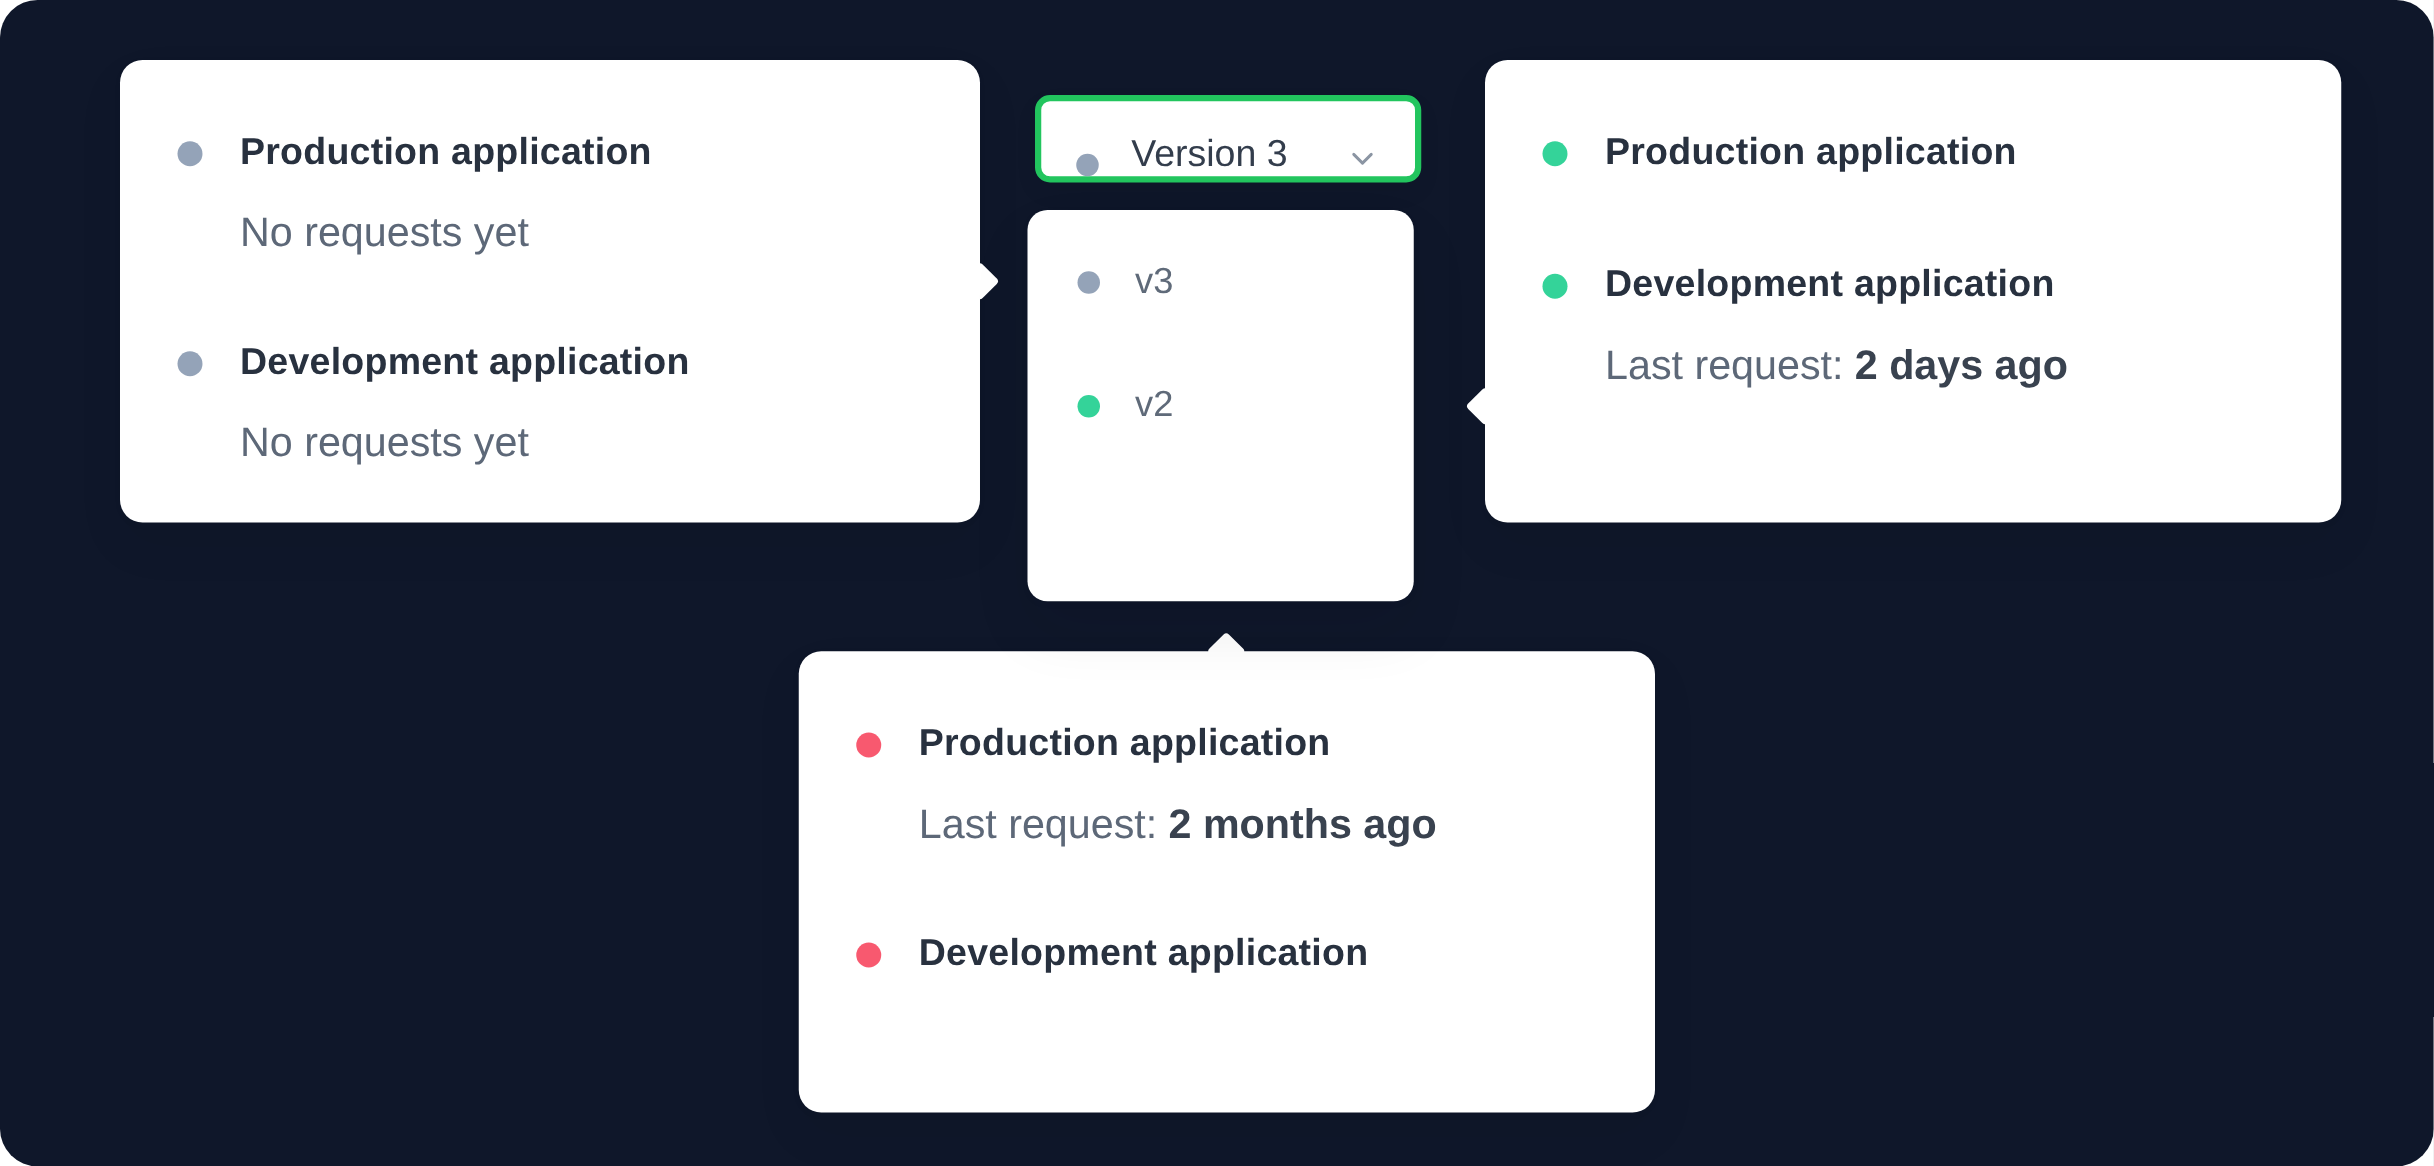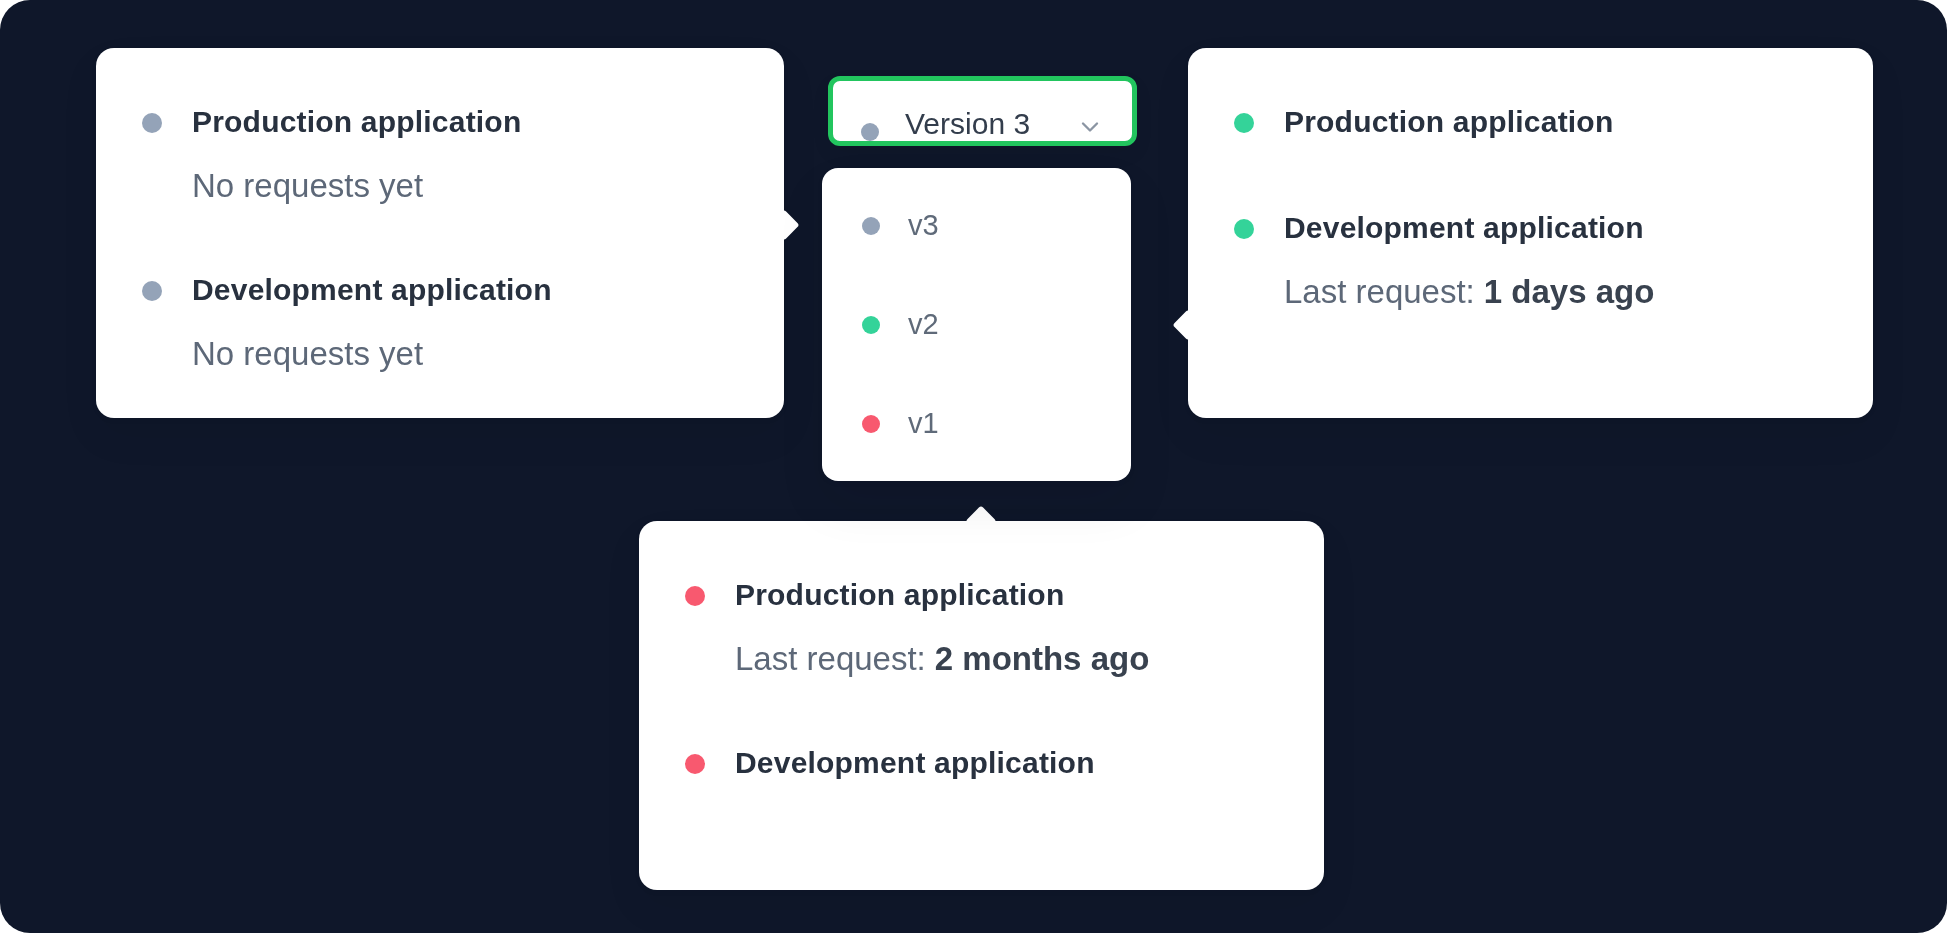--- a/index.html
+++ b/index.html
@@ -152,21 +152,21 @@
       <span class="dot" style="background-color: rgb(52, 211, 153);"></span>
       <div class="item-texts">
         <div class="item-title">Production application</div>
       </div>
     </div>
     <div class="card-item">
       <span class="dot" style="background-color: rgb(52, 211, 153);"></span>
       <div class="item-texts">
         <div class="item-title">Development application</div>
         <div class="item-meta">
-          <span>Last request:</span><span class="meta-value">1 days ago</span>
+          <span>Last request:</span><span class="meta-value">2 days ago</span>
         </div>
       </div>
     </div>
   </div>
 
   <div class="card card-v1">
     <div class="arrow arrow-v1"></div>
     <div class="card-item">
       <span class="dot" style="background-color: rgb(248, 89, 111);"></span>
       <div class="item-texts">
@@ -196,19 +196,15 @@
 
   <div class="dropdown">
     <div class="dropdown-option">
       <span class="dot" style="background-color: rgb(148, 163, 184);"></span>
       <span class="option-label">v3</span>
     </div>
     <div class="dropdown-option">
       <span class="dot" style="background-color: rgb(52, 211, 153);"></span>
       <span class="option-label">v2</span>
     </div>
-    <div class="dropdown-option">
-      <span class="dot" style="background-color: rgb(248, 89, 111);"></span>
-      <span class="option-label">v1</span>
-    </div>
   </div>
 
 </div>
 
 </body></html>

